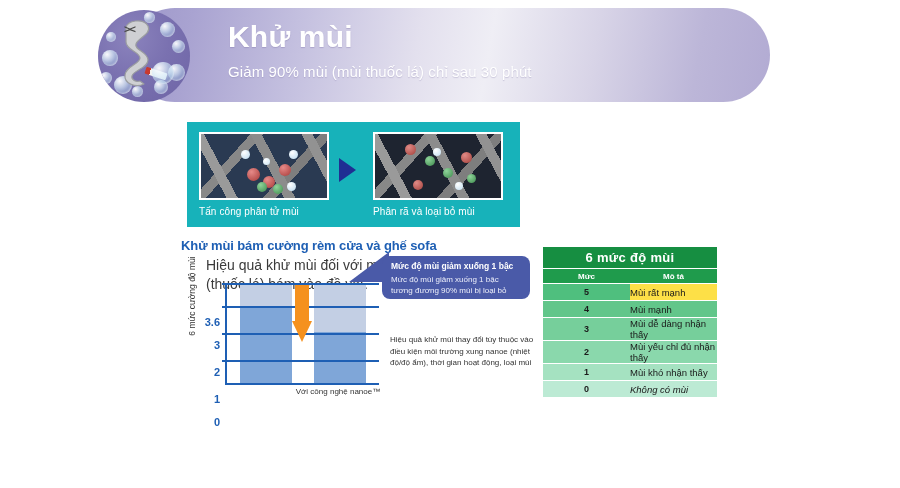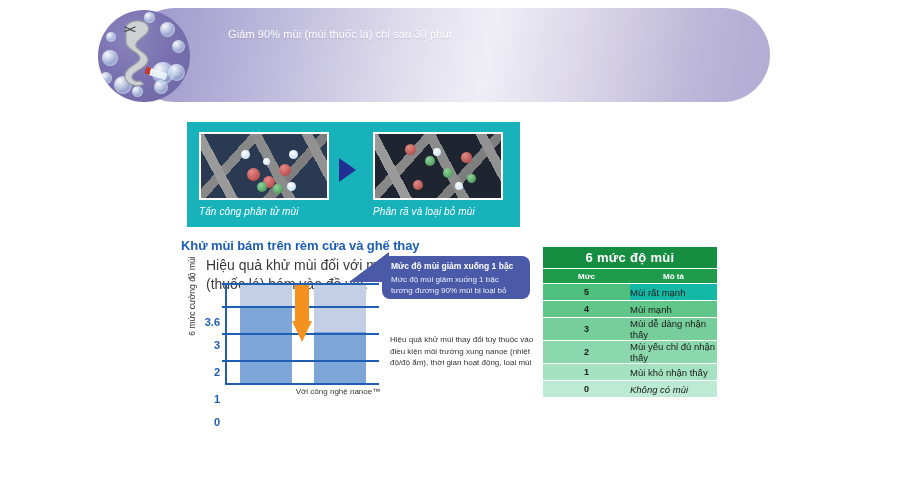--- a/index.html
+++ b/index.html
@@ -41,21 +41,21 @@
   }
   #header-title {
     font-size: 30px;
     font-weight: bold;
     color: #ffffff;
     line-height: 1.15;
     letter-spacing: 0.2px;
     text-shadow: 0 1px 1px rgba(120,110,160,0.35);
   }
   #header-subtitle {
-    font-size: 11px;
+    font-size: 15px;
     color: #ffffff;
     margin-top: 8px;
     line-height: 1.2;
     letter-spacing: 0.1px;
     text-shadow: 0 1px 1px rgba(120,110,160,0.30);
   }
 
   
   #mascot {
     position: absolute;
@@ -125,21 +125,20 @@
       linear-gradient(-48deg, transparent 0 28%, #7e7e7e 28% 35%, transparent 35% 100%),
       linear-gradient(-48deg, transparent 0 66%, #888888 66% 73%, transparent 73% 100%),
       #1e2430;
   }
   #micro-left .fiber-bg { background-color: #2a3a52; }
   .mol { position: absolute; border-radius: 50%; }
   .cap-text {
     position: absolute;
     top: 84px;
     font-size: 10px;
-    font-style: italic;
     color: #ffffff;
     white-space: nowrap;
     letter-spacing: 0.1px;
   }
   #cap-left  { left: 12px; }
   #cap-right { left: 186px; text-align: center; }
   #arrow-tri {
     position: absolute;
     left: 152px;
     top: 36px;
@@ -387,20 +386,21 @@
     <path d="M12,10 C12,2 30,0 34,8 C38,16 24,20 22,26 C20,32 34,34 34,42
              C34,50 20,52 18,58 C17,62 22,64 26,63 L30,66 C22,70 10,66 11,57
              C12,48 26,46 26,40 C26,34 12,32 12,24 Z" fill="#cfd0d3" stroke="#9a9ca0" stroke-width="1.2" stroke-linejoin="round"></path>
   </svg>
   <div style="position:absolute;left:26px;top:13px;font-size:11px;font-weight:bold;color:#4a4a4a;letter-spacing:-1px;">&gt;&lt;</div>
   <div id="cig"></div>
   <div class="bub" style="left:54px; top:52px; width:22px; height:22px;"></div>
 </div>
 
 <div id="header-texts">
+  <div id="header-title">Khử mùi</div>
   <div id="header-subtitle">Giảm 90% mùi (mùi thuốc lá) chỉ sau 30 phút</div>
 </div>
 
 <div id="teal-panel">
 
   <div id="micro-left" class="micro-img">
     <div class="fiber-bg"></div>
     <div class="mol" style="left:46px;top:34px;width:13px;height:13px;background:radial-gradient(circle at 35% 30%,#e68a88,#a83a38);"></div>
     <div class="mol" style="left:62px;top:42px;width:12px;height:12px;background:radial-gradient(circle at 35% 30%,#e68a88,#a83a38);"></div>
     <div class="mol" style="left:78px;top:30px;width:12px;height:12px;background:radial-gradient(circle at 35% 30%,#e68a88,#a83a38);"></div>
@@ -423,21 +423,21 @@
     <div class="mol" style="left:68px;top:34px;width:10px;height:10px;background:radial-gradient(circle at 35% 30%,#8fd49a,#3d8a4c);"></div>
     <div class="mol" style="left:92px;top:40px;width:9px;height:9px;background:radial-gradient(circle at 35% 30%,#8fd49a,#3d8a4c);"></div>
     <div class="mol" style="left:58px;top:14px;width:8px;height:8px;background:radial-gradient(circle at 35% 30%,#ffffff,#c0dcf0);"></div>
     <div class="mol" style="left:80px;top:48px;width:8px;height:8px;background:radial-gradient(circle at 35% 30%,#ffffff,#c0dcf0);"></div>
   </div>
 
   <div id="cap-left" class="cap-text">Tấn công phân tử mùi</div>
   <div id="cap-right" class="cap-text">Phân rã và loại bỏ mùi</div>
 </div>
 
-<div id="chart-heading">Khử mùi bám trên rèm cửa và ghế thay</div>
+<div id="chart-heading">Khử mùi bám cường rèm cửa và ghế sofa</div>
 <div id="chart-subtitle">Hiệu quả khử mùi đối với mùi (thuốc lá) bám vào đồ vật.</div>
 
 <div id="chart-wrap">
   <div id="y-axis-title">6 mức cường độ mùi</div>
 
   <div id="ytick-col">
     <div class="ytick" style="top:-5px;">3.6</div>
     <div class="ytick" style="top:18px;">3</div>
     <div class="ytick" style="top:45px;">2</div>
     <div class="ytick" style="top:72px;">1</div>
@@ -492,21 +492,21 @@
   <tr>
     <td class="col-head">Mức</td>
     <td class="col-head">Mô tả</td>
   </tr>
   <tr class="rowgap">
         <td colspan="2"></td>
       </tr>
 
   <tr>
     <td class="cell-level" style="background:#4fbf7e;">5</td>
-    <td class="cell-desc" style="background:#14b8a6;">Mùi rất mạnh</td>
+    <td class="cell-desc" style="background:#fde047;">Mùi rất mạnh</td>
   </tr>
   <tr class="rowgap">
         <td colspan="2"></td>
       </tr>
   <tr>
     <td class="cell-level" style="background:#62c68a;">4</td>
     <td class="cell-desc" style="background:#62c68a;">Mùi mạnh</td>
   </tr>
   <tr class="rowgap">
         <td colspan="2"></td>

